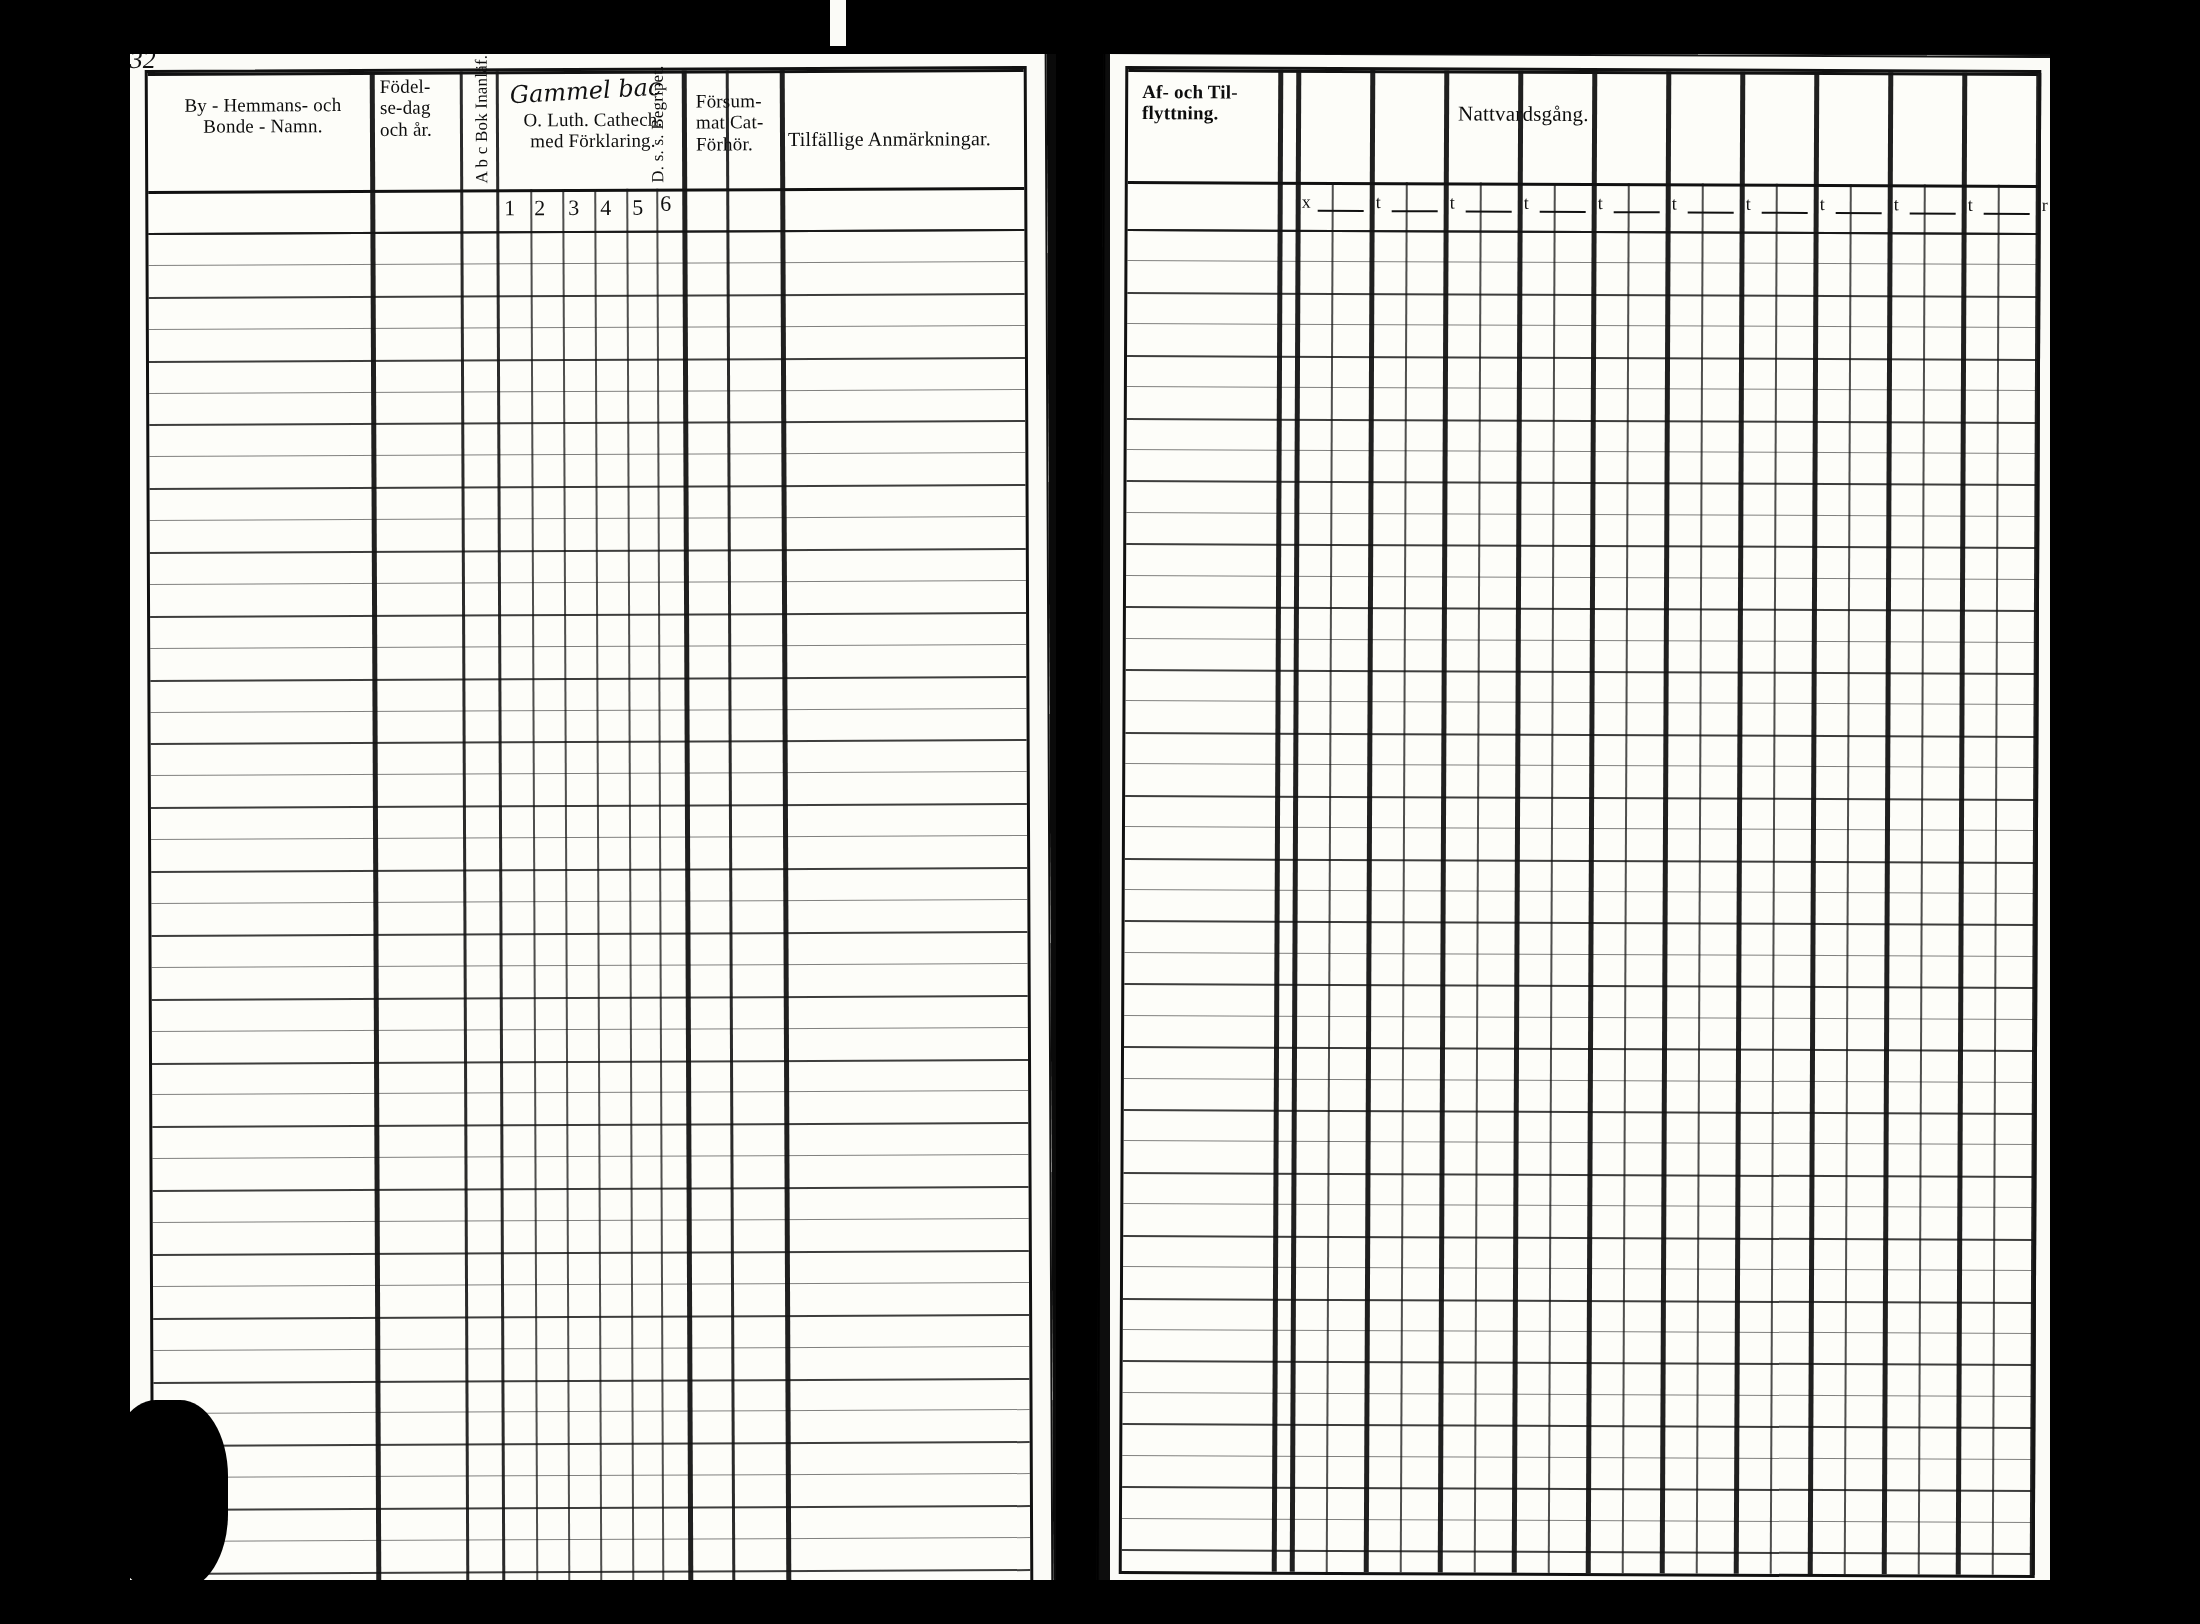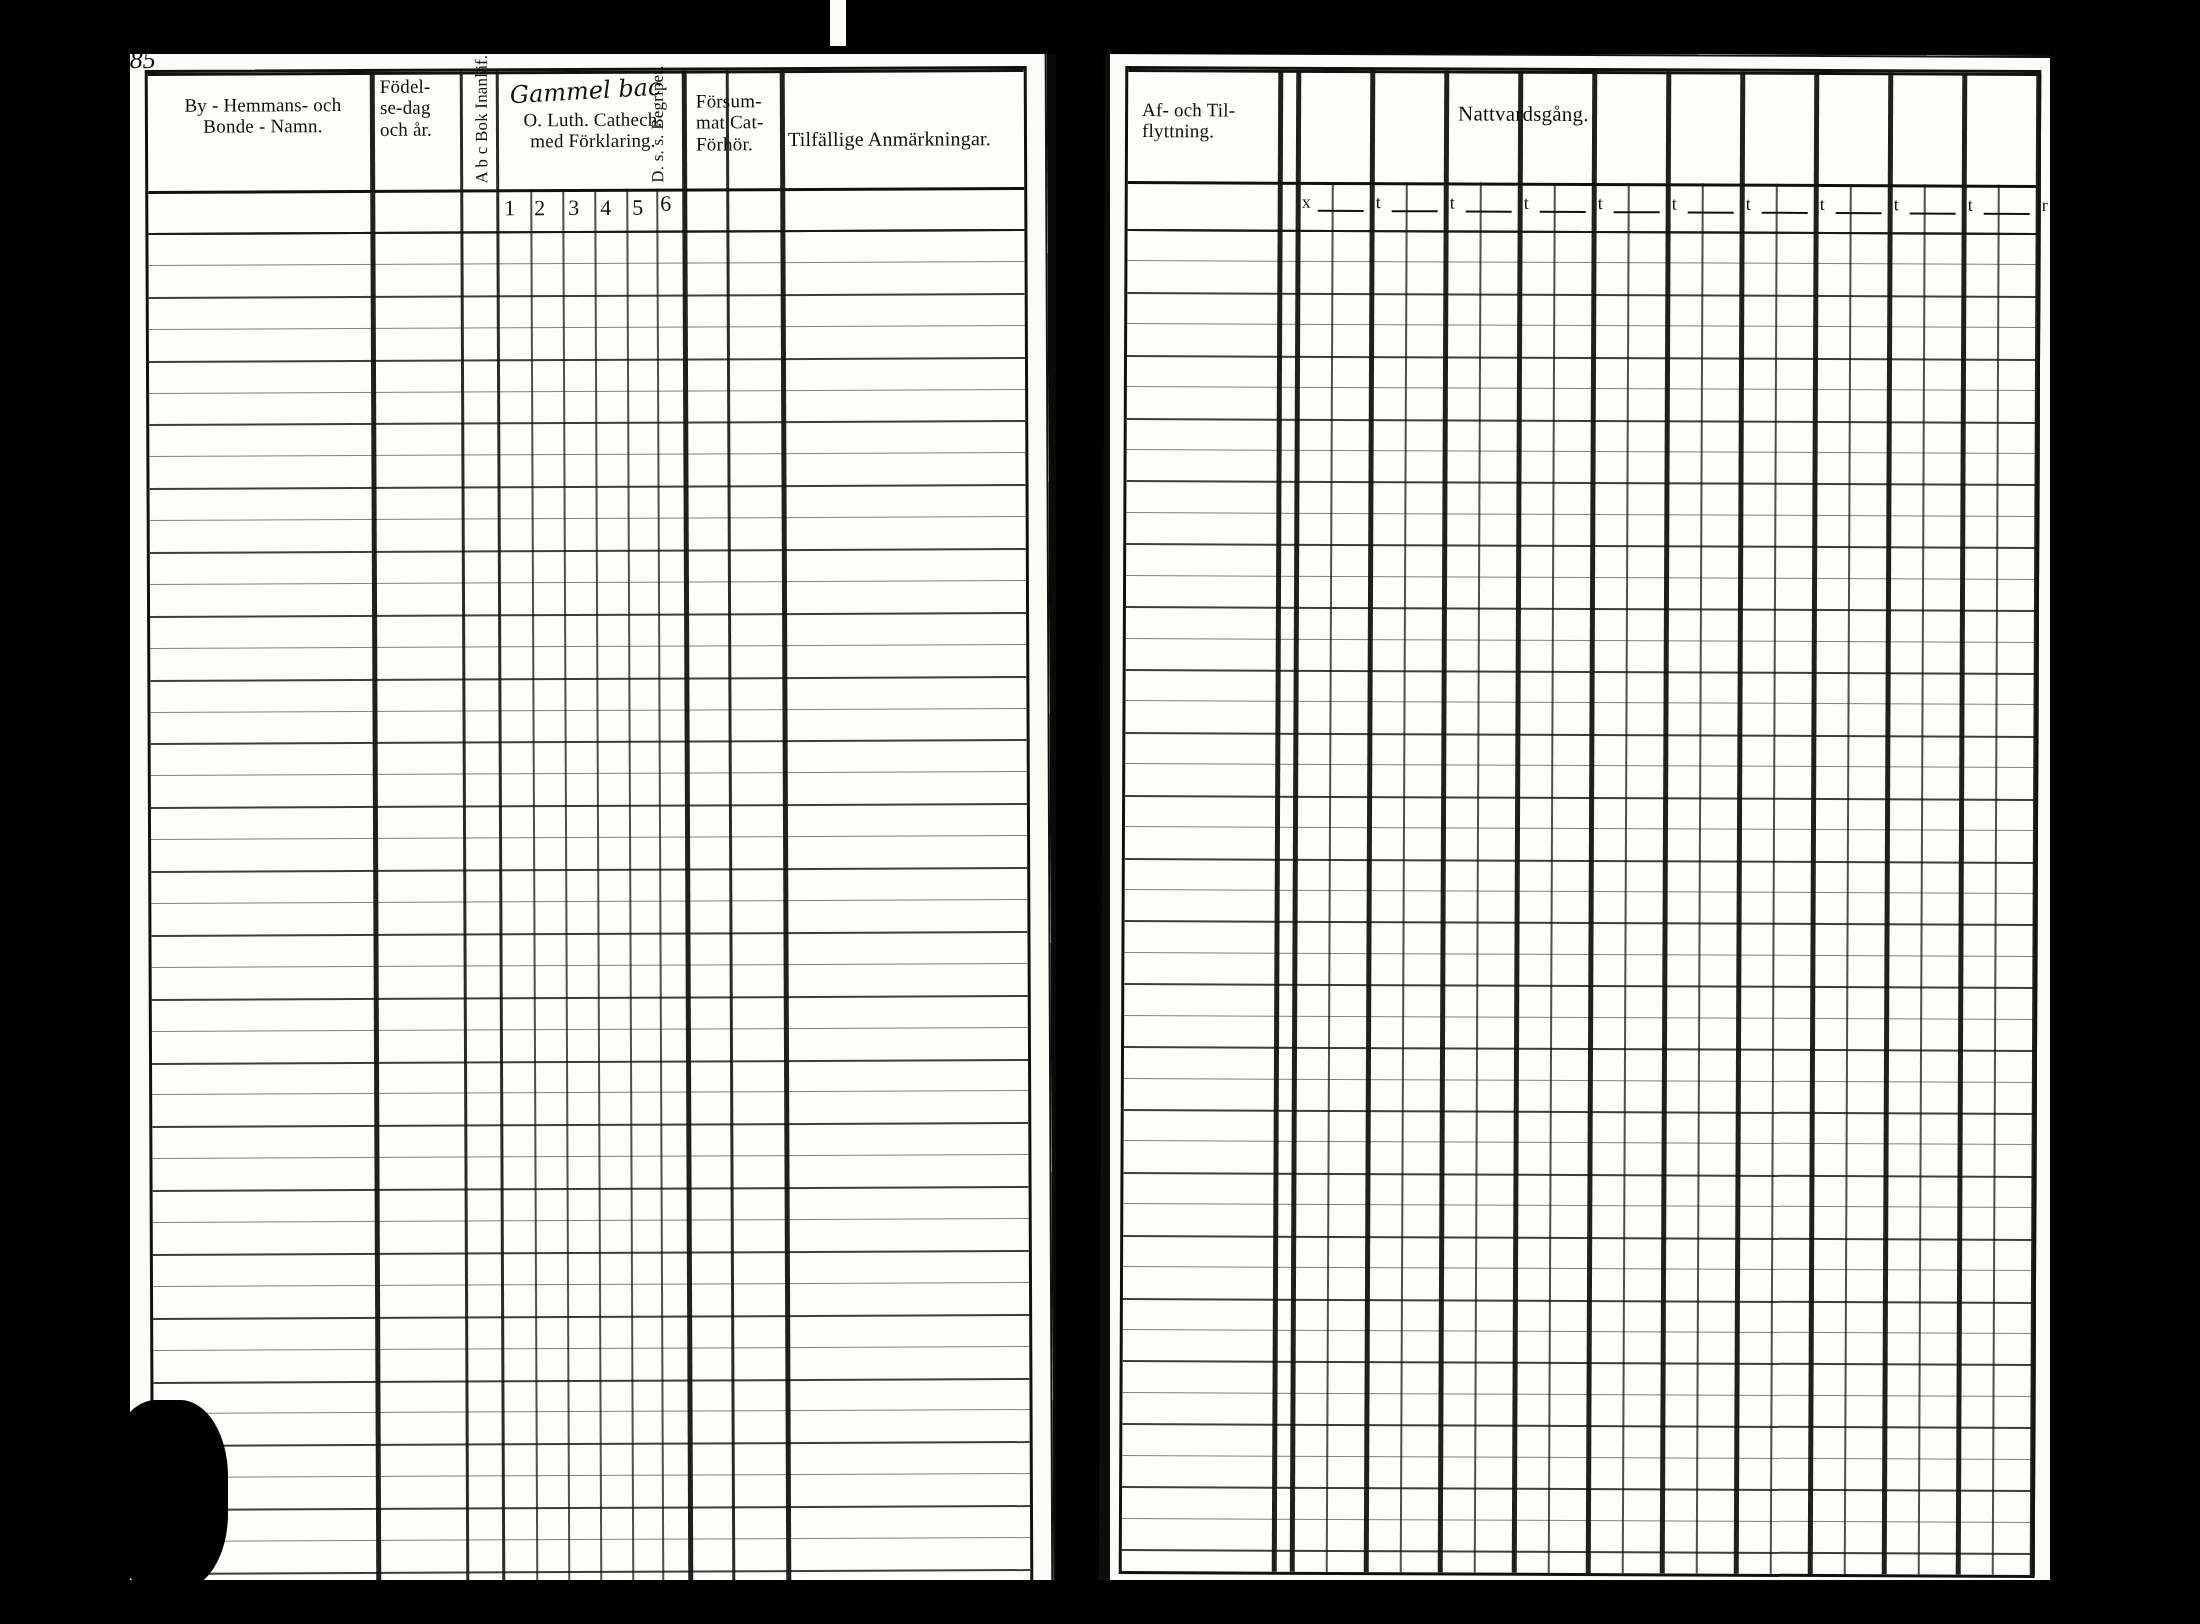--- a/index.html
+++ b/index.html
@@ -156,21 +156,21 @@
   }
 </style>
 </head>
 <body>
 
 <div id="scan">
 
   <div class="leaf left">
     <div class="frame left">
 
-      <div class="folio" style="left:-18px; top:-28px;">85</div>
+      <div class="folio" style="left:-18px; top:-28px;">32</div>
 
       <div class="header-rule" style="top:0px;"></div>
       <div class="header-rule" style="top:118px;"></div>
       <div class="header-rule" style="top:160px; height:2px;"></div>
 
       <div class="col-head center" style="left:10px; top:22px; width:210px;">
         <div>By - Hemmans- och</div>
         <div>Bonde - Namn.</div>
       </div>
 
@@ -266,21 +266,21 @@
     </div>
   </div>
 
   <div class="leaf right">
     <div class="frame right">
 
       <div class="header-rule" style="top:0px;"></div>
       <div class="header-rule" style="top:112px;"></div>
       <div class="header-rule" style="top:160px; height:2px;"></div>
 
-      <div class="col-head" style="left:14px; top:30px; width:130px;">
+      <div class="col-head" style="left:14px; top:12px; width:130px;font-weight:bold;">
         <div>Af- och Til-</div>
         <div>flyttning.</div>
       </div>
 
       <div class="col-head" style="left:330px; top:32px; font-size:21px;">Nattvardsgång.</div>
 
       <div id="right-ticks">
           <div class="tick" style="left: 174px; top: 122px;">x</div>
           <div class="tick-rule" style="left: 190px; top: 140px; width: 46px;"></div>
           <div class="tick" style="left: 248px; top: 122px;">t</div>

